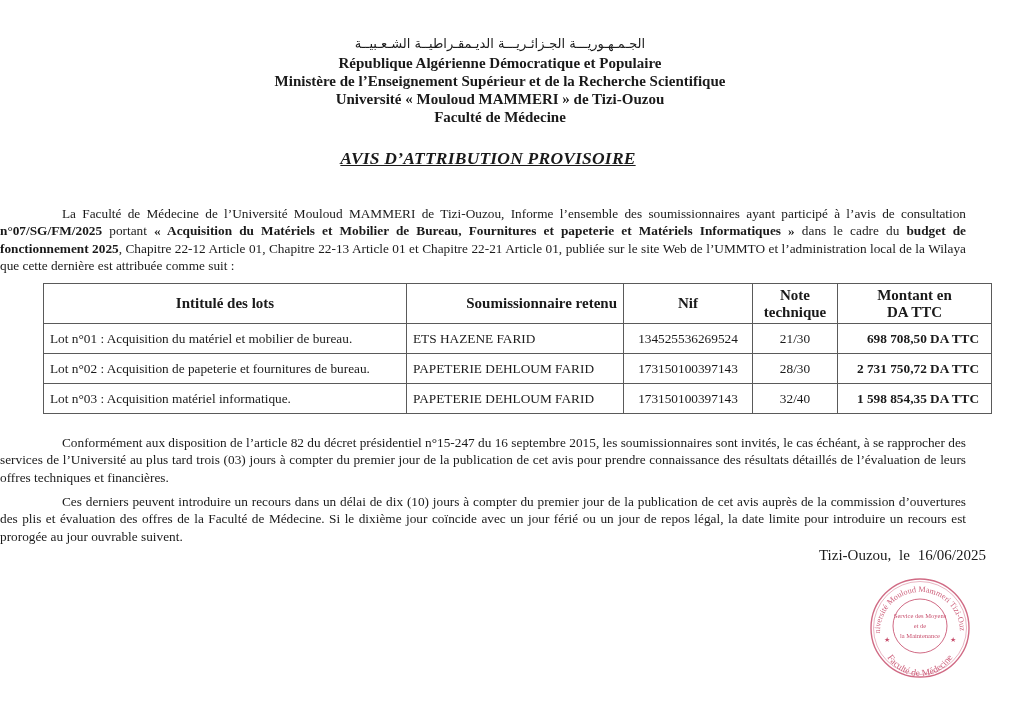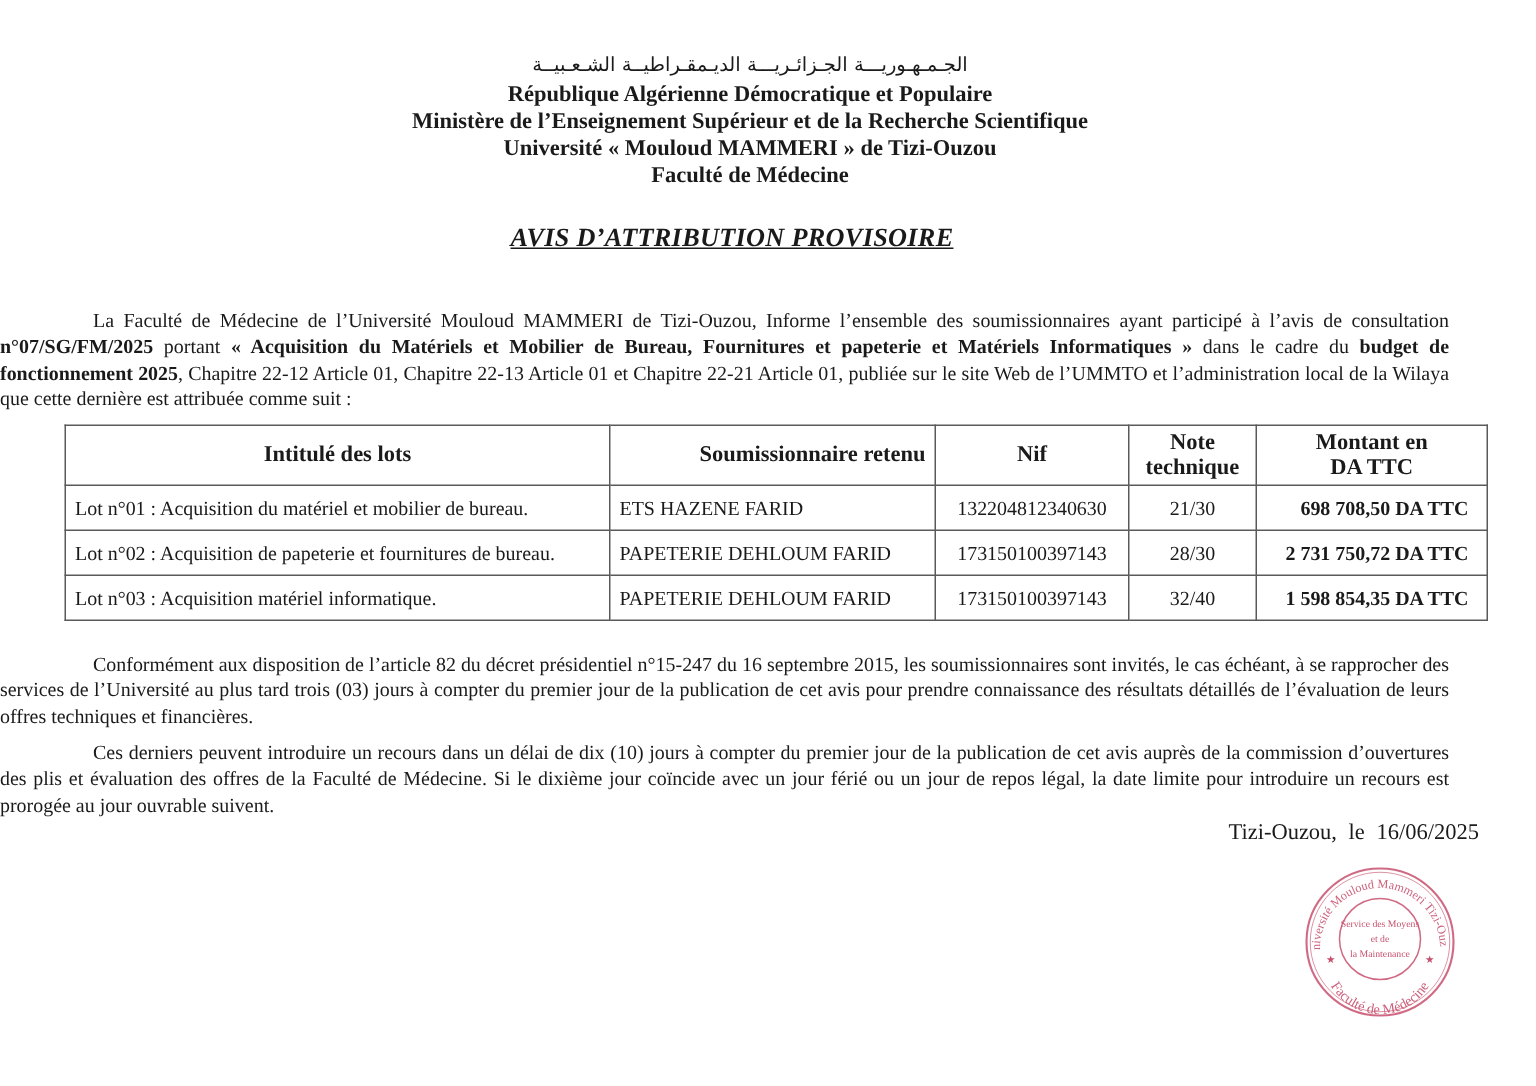--- a/index.html
+++ b/index.html
@@ -140,21 +140,21 @@
       <th class="col-sup" style="text-align:right">Soumissionnaire retenu</th>
       <th class="col-nif">Nif</th>
       <th class="col-note"><span>Note</span><br><span>technique</span></th>
       <th style="text-align:center"><span>Montant en</span><br><span>DA TTC</span></th>
     </tr>
   </thead>
   <tbody>
     <tr>
       <td class="col-lot">Lot n°01 : Acquisition du matériel et mobilier de bureau.</td>
       <td class="col-sup">ETS HAZENE FARID</td>
-      <td class="col-nif">132204812340630</td>
+      <td class="col-nif">134525536269524</td>
       <td class="col-note">21/30</td>
       <td class="col-amt">698 708,50 DA TTC</td>
     </tr>
     <tr>
       <td class="col-lot">Lot n°02 : Acquisition de papeterie et fournitures de bureau.</td>
       <td class="col-sup">PAPETERIE DEHLOUM FARID</td>
       <td class="col-nif">173150100397143</td>
       <td class="col-note">28/30</td>
       <td class="col-amt">2 731 750,72 DA TTC</td>
     </tr>

